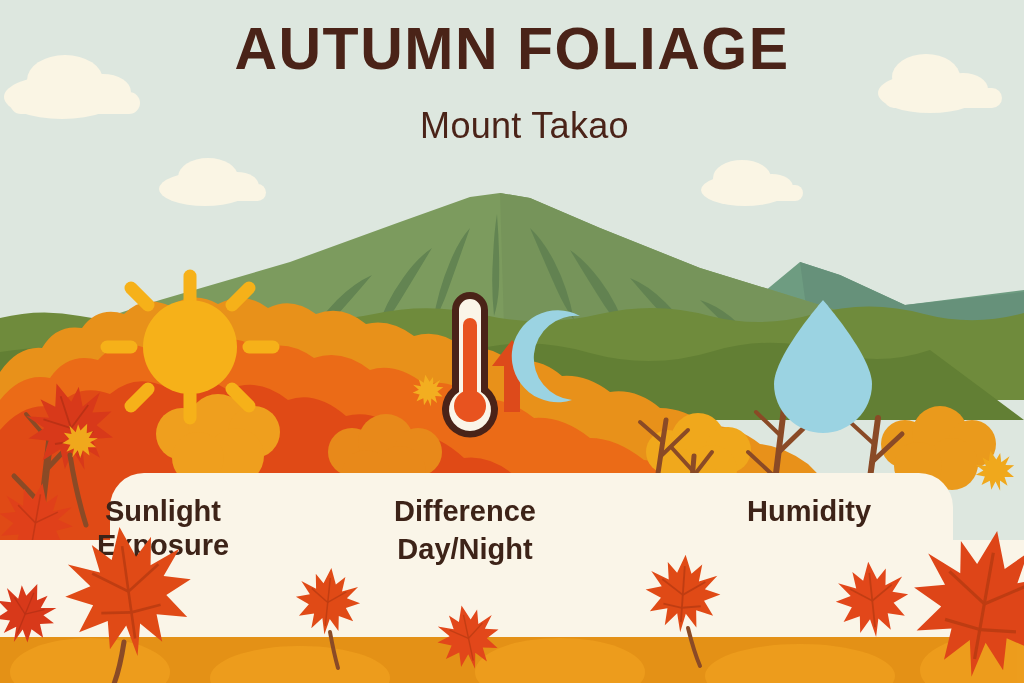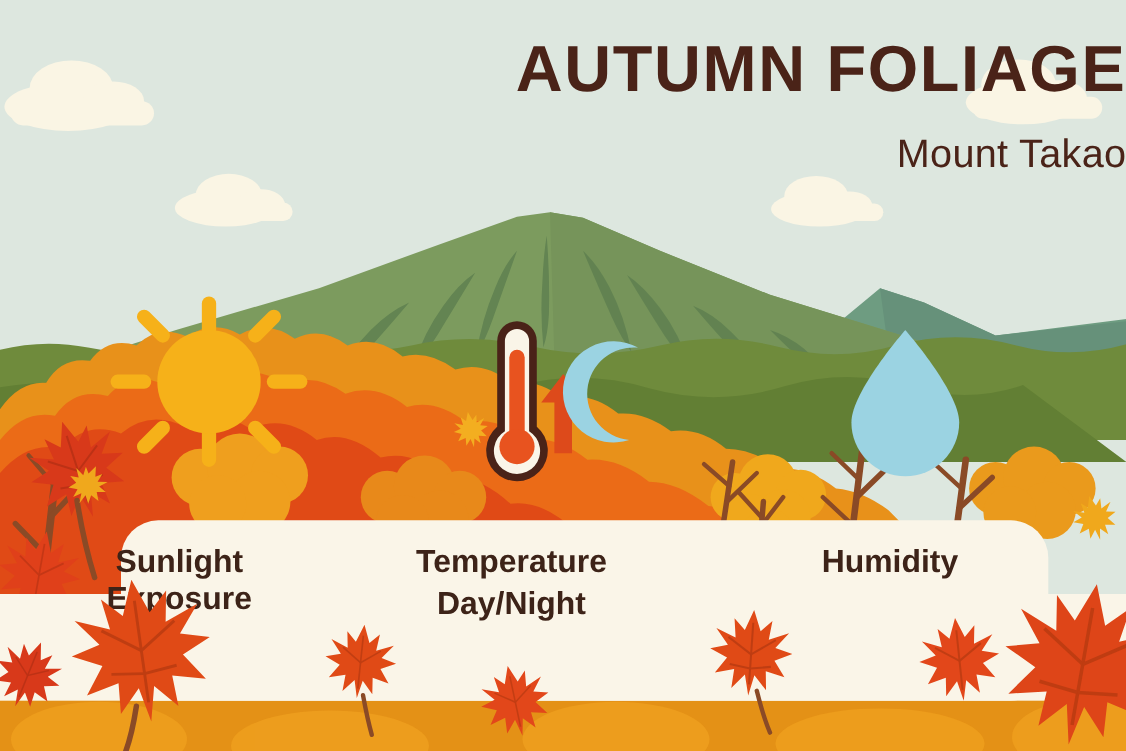--- a/index.html
+++ b/index.html
@@ -10,22 +10,22 @@
     width:1024px; height:683px;
     overflow:hidden;
     font-family:"Liberation Sans", sans-serif;
     background:#DDE7DF;
   }
   .layer { position:absolute; left:0; top:0; width:100%; height:100%; }
   .layer svg { display:block; width:100%; height:100%; }
 
   
   .titles {
-    position:absolute; left:0; top:34px; width:100%;
-    text-align:right; z-index:40; pointer-events:none;
+    position:absolute; left:0; top:20px; width:100%;
+    text-align:center; z-index:40; pointer-events:none;
   }
   .poster-title {
     font-size:59px; font-weight:bold; letter-spacing:1.5px;
     color:#4A2318; line-height:1.0;
     font-family:"Liberation Sans", sans-serif;
   }
   .poster-subtitle {
     margin-top:26px;
     font-size:36px; font-weight:normal; color:#4A2318;
     letter-spacing:0.3px;
@@ -321,21 +321,21 @@
 
   <div class="label-panel-bleed"></div>
   <div class="label-panel"></div>
 
   <div class="labels">
     <div class="label-col col-sun">
       <span class="ln ln1">Sunlight</span>
       <span class="ln ln2">Exposure</span>
     </div>
     <div class="label-col col-temp">
-      <span class="ln ln2">Temperature</span>
+      <span class="ln ln2">Difference</span>
       <span class="ln ln3">Day/Night</span>
     </div>
     <div class="label-col col-hum">
       <span class="ln ln1">Humidity</span>
     </div>
   </div>
 
   <div class="layer" style="z-index:35;">
     <svg viewBox="0 0 1024 683" xmlns="http://www.w3.org/2000/svg">
       <defs>

